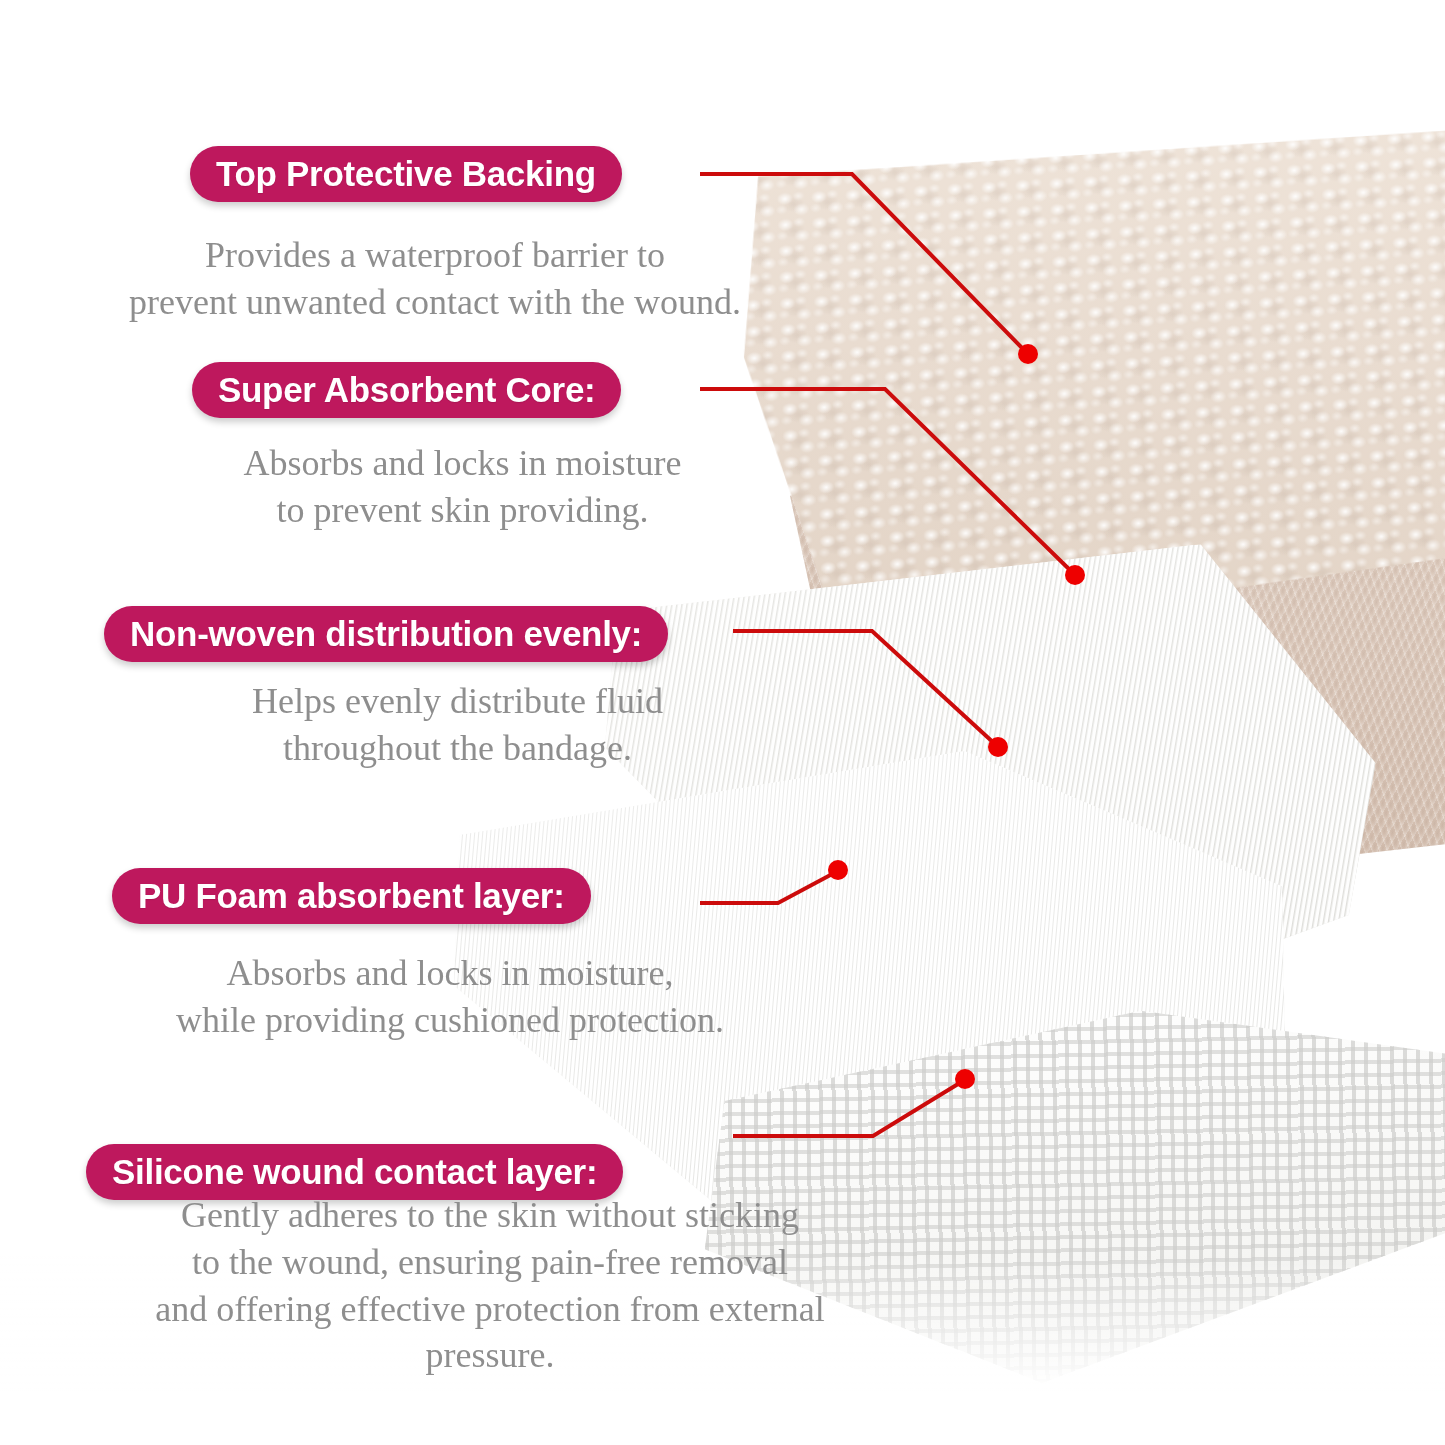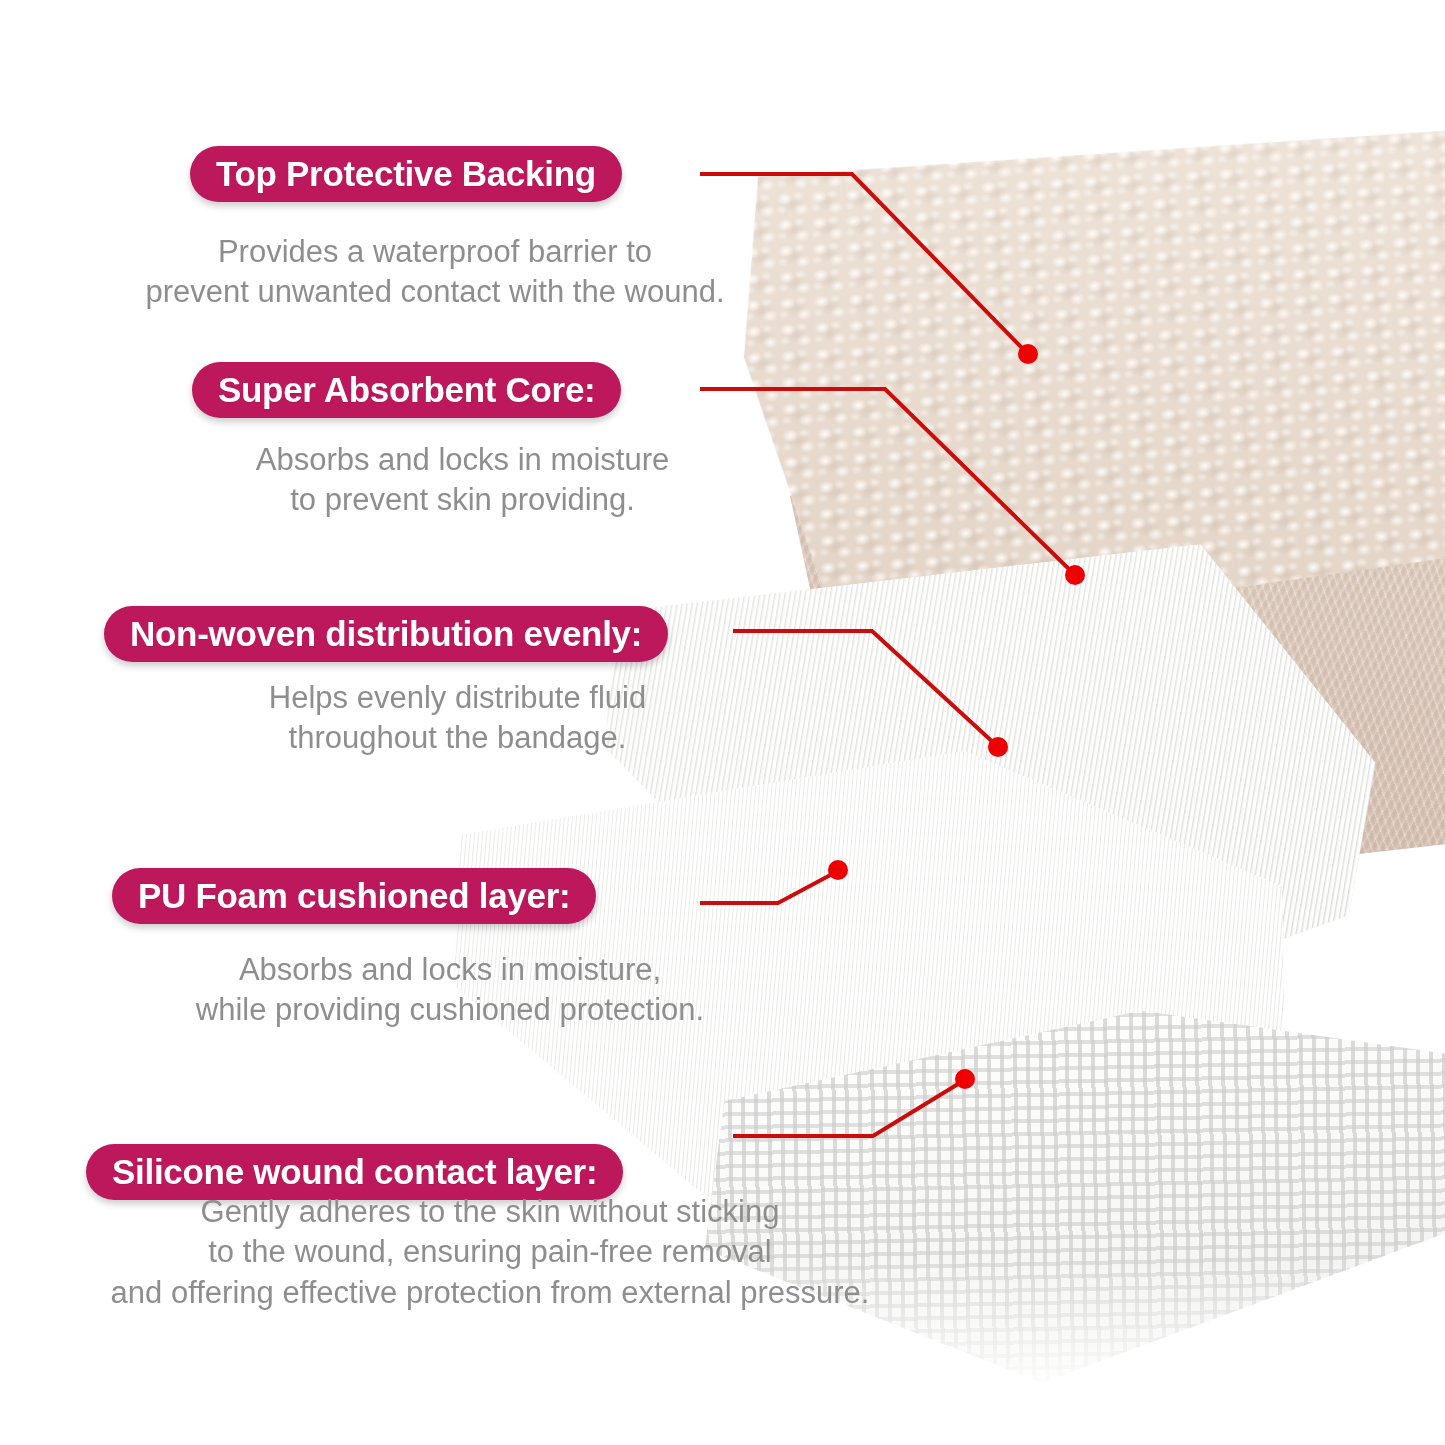--- a/index.html
+++ b/index.html
@@ -145,24 +145,25 @@
     font-weight: bold;
     white-space: nowrap;
     letter-spacing: -0.3px;
     box-shadow: 0 4px 7px rgba(0,0,0,.20);
     text-shadow: 0 1px 1px rgba(0,0,0,.10);
   }
 
   .body-text {
     position: absolute;
     color: #8e8e8e;
-    font-size: 31px;
+    font-size: 36px;
     line-height: 1.30;
     text-align: center;
     white-space: pre-line;
+    font-family: Liberation Serif, serif;
   }
 
   .leader { position: absolute; overflow: visible; }
 
   
   #pill-1 { left: 190px; top: 146px; }
   #text-1 { left: 120px; top: 232px; width: 630px; }
 
   #pill-2 { left: 192px; top: 362px; }
   #text-2 { left: 190px; top: 440px; width: 545px; }
@@ -230,21 +231,21 @@
 to prevent skin providing.</div>
   </div>
 
   <div class="callout">
     <div class="pill" id="pill-3">Non-woven distribution evenly:</div>
     <div class="body-text" id="text-3">Helps evenly distribute fluid
 throughout the bandage.</div>
   </div>
 
   <div class="callout">
-    <div class="pill" id="pill-4">PU Foam cushioned layer:</div>
+    <div class="pill" id="pill-4">PU Foam absorbent layer:</div>
     <div class="body-text" id="text-4">Absorbs and locks in moisture,
 while providing cushioned protection.</div>
   </div>
 
   <div class="callout">
     <div class="pill" id="pill-5">Silicone wound contact layer:</div>
     <div class="body-text" id="text-5">Gently adheres to the skin without sticking
 to the wound, ensuring pain-free removal
 and offering effective protection from external pressure.</div>
   </div>

